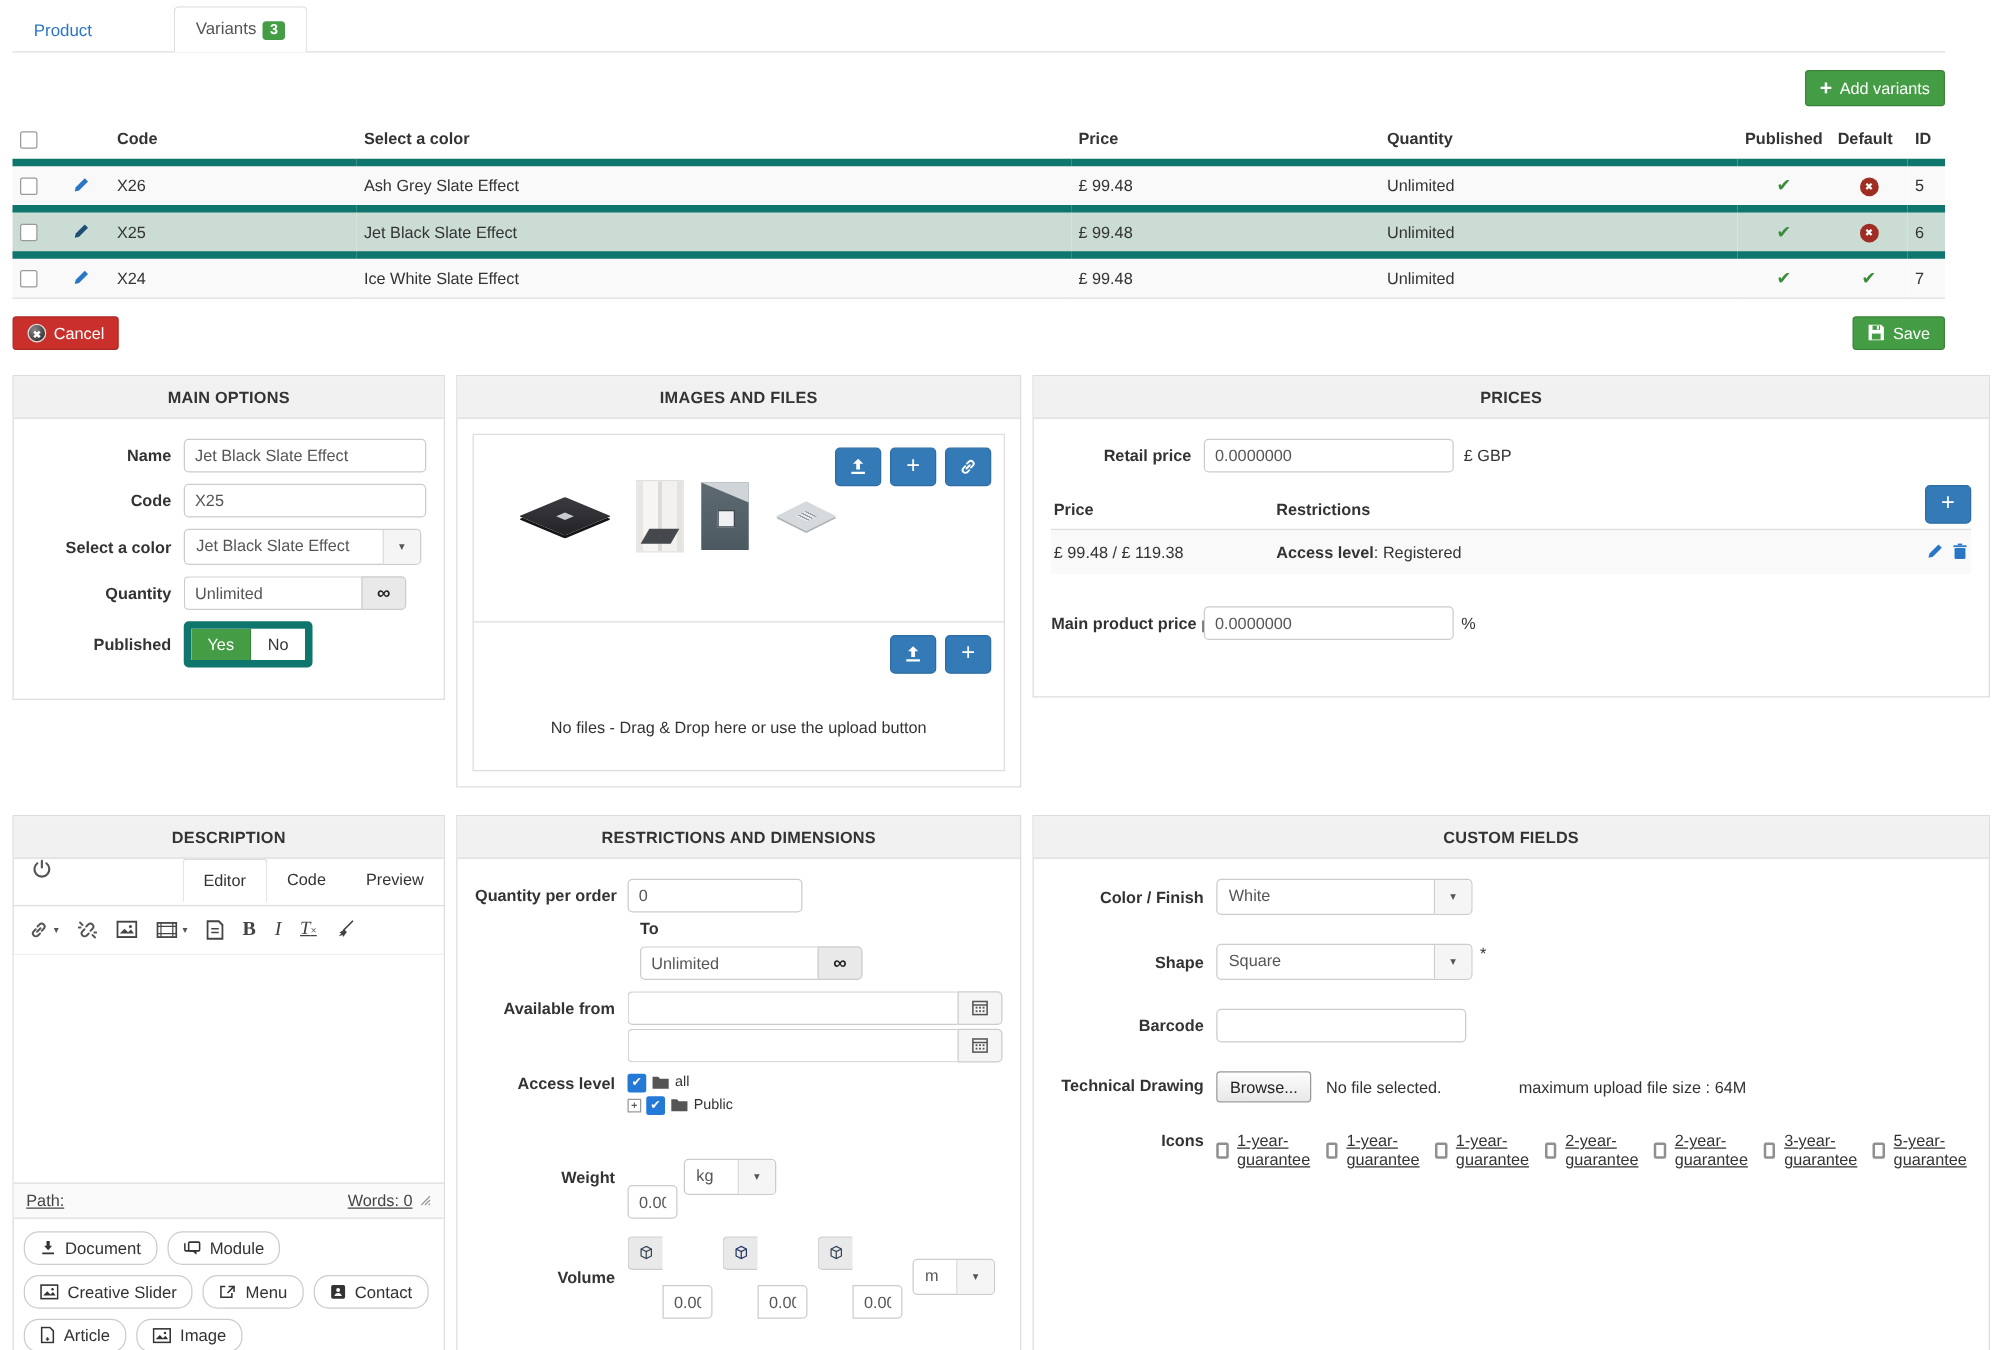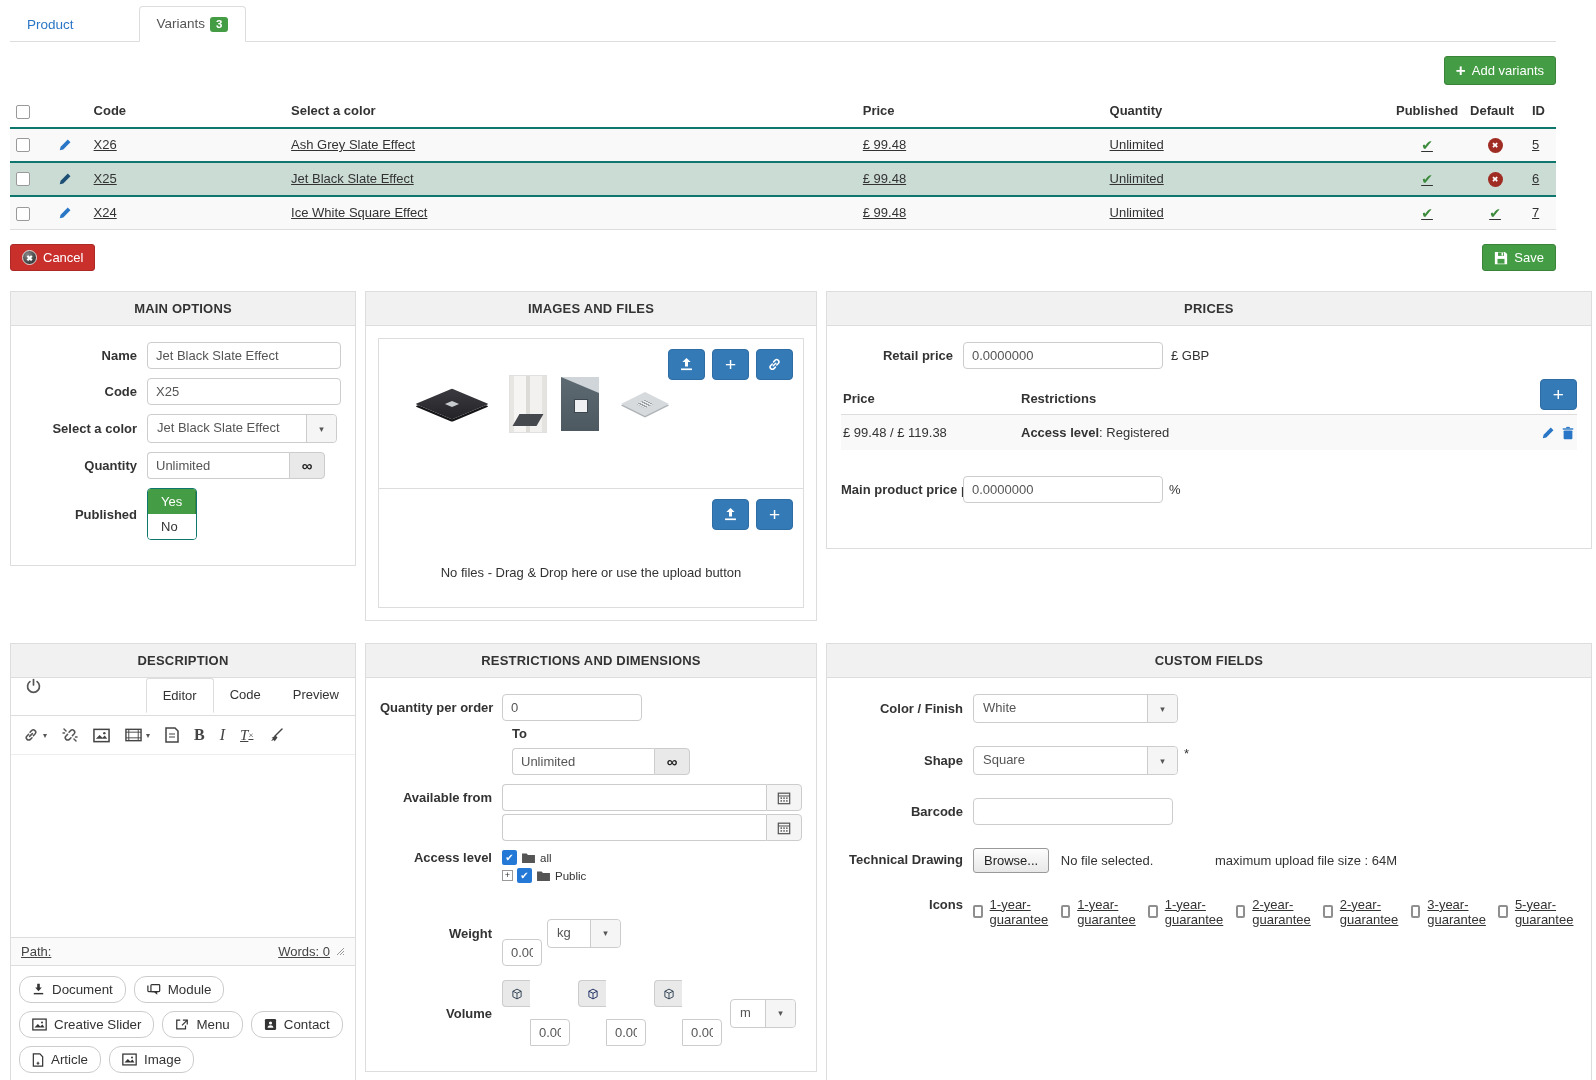--- a/index.html
+++ b/index.html
@@ -36,21 +36,21 @@
     background: radial-gradient(circle at 35% 30%, #888, #1d1d1d);
     color:#fff; font-size:8px; line-height:15px; text-align:center; display:inline-block;
     border: 1px solid #ddd; font-weight:bold; }
   .plus-glyph { font-size:17px; font-weight:bold; line-height:1; }
 
   
   table.variants { width: 100%; border-collapse: collapse; border-bottom: 1px solid #ddd; }
   table.variants th { text-align:left; font-weight:bold; padding: 8px 6px; font-size:13px;
     border-bottom: 1px solid #ddd; background:#fff; }
   table.variants td { padding: 7px 6px; font-size:13px; color:#333; }
-  table.variants tbody tr { background:#f9f9f9; border-top: 2px solid #0f766e; height:34px;text-decoration:underline; }
+  table.variants tbody tr { background:#f9f9f9; border-top: 6px solid #0f766e; height:34px; }
   table.variants tbody tr.selected { background:#cbdcd5; }
   .col-check { width:42px; } .col-edit { width:36px; } .col-code { width:200px; }
   .col-color { width:580px; } .col-price { width:250px; } .col-qty { width:290px; }
   .col-pub { width:68px; } .col-def { width:62px; } .col-id { width:30px; }
   td.icon-cell { text-align:center; }
   input[type="checkbox"].plain { appearance:none; width:14px; height:14px; border:1px solid #9a9a9a;
     border-radius:2px; background:#fff; vertical-align:middle; }
   .check-green { color:#3c8a3c; font-size:14px; font-weight:bold; }
   .cross-red { display:inline-block; width:15px; height:15px; border-radius:50%; background:#9f2d23;
     color:#fff; font-size:8px; line-height:15px; text-align:center; font-weight:bold; }
@@ -80,21 +80,21 @@
     border-right:none; border-radius:4px 0 0 4px; display:flex; align-items:center; justify-content:center; }
   .igroup .txt.mid { border-radius:0 4px 4px 0; border-right:1px solid #ccc; }
 
   .selectbox { display:flex; border:1px solid #ccc; border-radius:4px; height:29px;
     background:#fff; cursor:pointer; }
   .selectbox .val { padding: 5px 9px; flex:1; color:#555; white-space:nowrap; overflow:hidden; }
   .selectbox .caret { width:30px; background:#f5f5f5; border-left:1px solid #ccc;
     border-radius:0 4px 4px 0; display:flex; align-items:center; justify-content:center;
     color:#555; font-size:9px; }
 
-  .toggle { display:inline-flex; border-radius:4px; overflow:hidden; border:1px solid #0f766e;flex-direction:column; }
+  .toggle { display:inline-flex; border-radius:4px; overflow:hidden; border:6px solid #0f766e; }
   .toggle .t { padding:5px 13px; background:#fff; color:#333; cursor:pointer; }
   .toggle .t.on { background:#449d44; color:#fff; border-right:1px solid #398439; }
 
   
   .imgzone { border:1px solid #ddd; margin: 12px; }
   .imgzone .zone { position:relative; padding: 14px; }
   .imgzone .zone.top { height: 150px; border-bottom:1px solid #ddd; }
   .imgzone .zone.bottom { height: 118px; }
   .zone-btns { position:absolute; top:10px; right:10px; display:flex; gap:7px; }
   .thumbs { display:flex; align-items:center; gap:14px; margin-top:22px; margin-left:16px; }
@@ -247,21 +247,21 @@
         <td>6</td>
       </tr>
       <tr>
         <td><input type="checkbox" class="plain" style=""></td>
         <td>
           <span><svg width="14" height="14" viewBox="0 0 16 16">
                 <path d="M2 14l1-4 8.2-8.2 3 3L6 13z" fill="#2a76c6"></path>
               </svg></span>
         </td>
         <td>X24</td>
-        <td>Ice White Square Effect</td>
+        <td>Ice White Slate Effect</td>
         <td>£ 99.48</td>
         <td>Unlimited</td>
         <td class="icon-cell"><span class="check-green">✔</span></td>
         <td class="icon-cell"><span class="check-green">✔</span></td>
         <td>7</td>
       </tr>
     </tbody>
   </table>
 
   <div class="actionbar">

